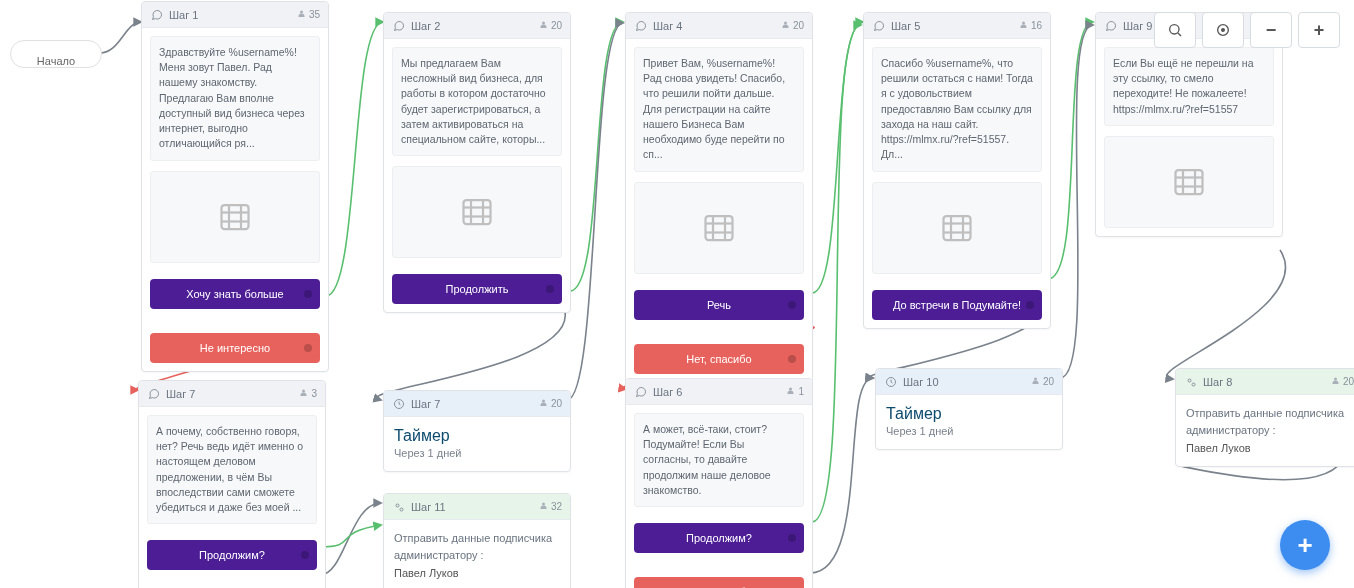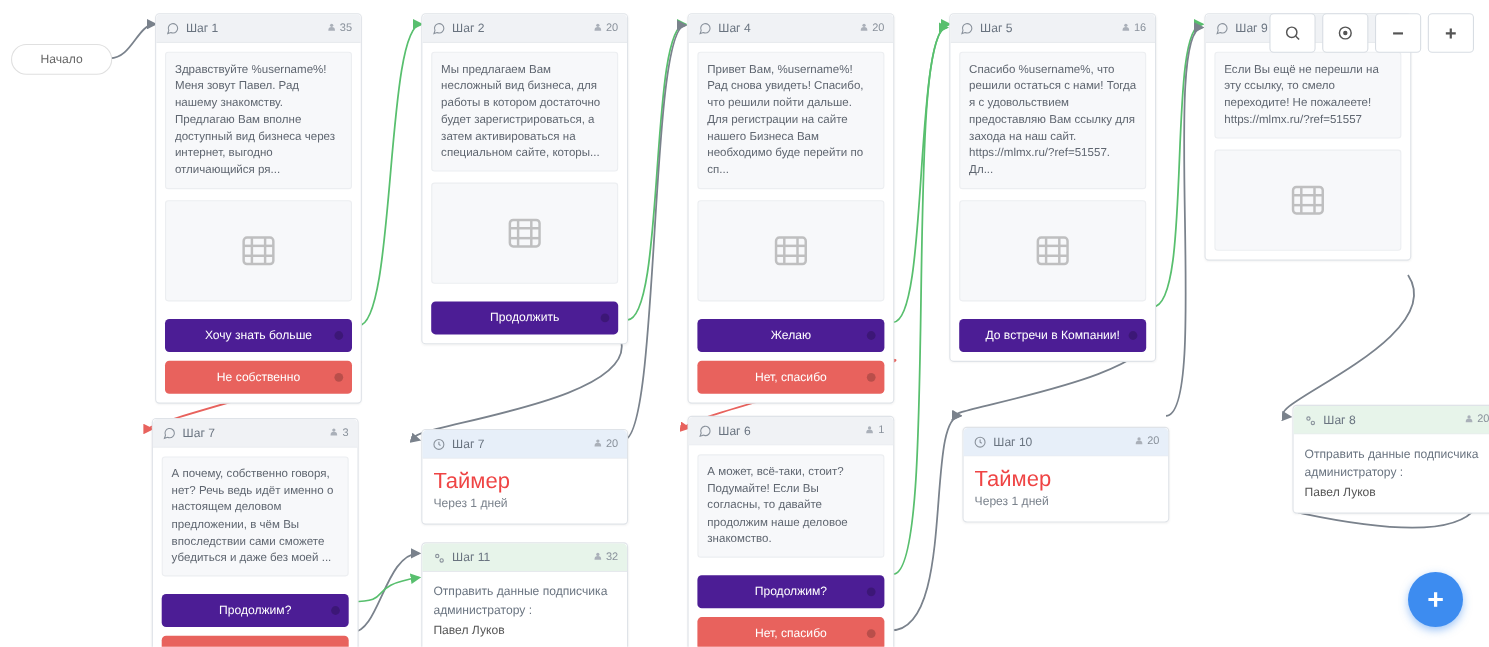--- a/index.html
+++ b/index.html
@@ -1,35 +1,35 @@
 <!DOCTYPE html>
 <html><head>
 <meta charset="utf-8">
 <style>
 body{margin:0;padding:0;font-family:Arial,Helvetica,sans-serif;font-size:12px;color:#555;background:#fff;width:1354px;height:588px;position:relative;overflow:hidden}
 .canvas{position:relative;width:1354px;height:588px}
 svg.connections{position:absolute;top:0;left:0;width:1354px;height:588px;pointer-events:none}
-.start-node{position:absolute;left:10px;top:40px;width:90px;height:26px;background:#fff;border:1px solid #e0e0e0;border-radius:14px;display:flex;align-items:center;justify-content:center;font-size:11px;color:#666}
+.start-node{position:absolute;left:10px;top:40px;width:90px;height:26px;background:#fff;border:1px solid #e0e0e0;border-radius:14px;display:flex;align-items:flex-end;justify-content:center;font-size:11px;color:#666}
 .card{position:absolute;width:186px;background:#fff;border:1px solid #dfe3e8;border-radius:4px;box-shadow:0 1px 2px rgba(0,0,0,.04)}
 .card-header{background:#f0f2f5;border-bottom:1px solid #e6e9ed;padding:6px 8px;display:flex;align-items:center;gap:6px;font-size:11px;color:#6a7480;border-radius:4px 4px 0 0}
 .card-header.green{background:#e7f4ea}
 .card-header.blue{background:#e7eff9}
 .ico{width:13px;height:13px;display:inline-flex;align-items:center;justify-content:center}
 .count{margin-left:auto;font-size:10px;color:#8a929c;display:flex;gap:3px}
 .card-body{padding:8px}
 .msg{background:#f7f8fa;border:1px solid #eceef1;border-radius:3px;padding:8px;font-size:10.5px;line-height:1.45;color:#5f6670}
 .media{margin-top:10px;height:90px;background:#f7f8fa;border:1px solid #eceef1;border-radius:3px;display:flex;align-items:center;justify-content:center}
 .media svg{opacity:.5}
 .btns{padding:8px}
-.btn{position:relative;padding:9px 10px;border-radius:4px;text-align:center;font-size:11px;color:#fff;margin-bottom:8px}
+.btn{position:relative;padding:9px 10px;border-radius:4px;text-align:center;font-size:11px;color:#fff;margin-bottom:24px}
 .btn:last-child{margin-bottom:0}
 .btn.green{background:#4c1d95}
 .btn.red{background:#e8625d}
 .btn .dot{position:absolute;right:8px;top:50%;transform:translateY(-50%);width:8px;height:8px;border-radius:50%;background:rgba(0,0,0,.2)}
-.timer-title{font-size:20px;color:#ef4444;padding:10px 10px 2px 10px}
+.timer-title{font-size:16px;color:#0c4a6e;padding:10px 10px 2px 10px}
 .timer-sub{font-size:11px;color:#7a828c;padding:0 10px 12px 10px}
 .admin-text{font-size:11px;color:#6a7480;padding:10px 10px 4px 10px;line-height:1.5}
 .admin-name{font-size:11px;color:#555;padding:0 10px 12px 10px}
 .toolbar{position:absolute;top:12px;right:14px;display:flex;gap:6px}
 .tool-btn{width:40px;height:34px;background:#fff;border:1px solid #d8dde3;border-radius:4px;display:flex;align-items:center;justify-content:center;color:#555;font-size:18px;font-weight:bold}
 .fab{position:absolute;right:24px;bottom:18px;width:50px;height:50px;border-radius:50%;background:#3d8cf0;box-shadow:0 3px 8px rgba(61,140,240,.5);display:flex;align-items:center;justify-content:center;color:#fff;font-size:26px;font-weight:bold}
 </style>
 </head>
 <body>
 
@@ -80,21 +80,21 @@
 
   <path d="M1280,250 C1320,310 1130,375 1173,379" stroke="#7a828c" stroke-width="1.6" fill="none" marker-end="url(#arr-gray)"></path>
 
   <path d="M1345,455 C1330,500 1200,470 1180,466" stroke="#7a828c" stroke-width="1.6" fill="none"></path>
 </svg>
 
 <div class="start-node">
       <span>Начало</span>
     </div>
 
-<div class="card" style="left:141px;top:12px">
+<div class="card" style="left:141px;top:1px">
   <div class="card-header">
     <span class="ico">
           <svg width="12" height="12" viewBox="0 0 24 24" fill="none" stroke="#8a929c" stroke-width="2">
             <path d="M21 11.5a8.38 8.38 0 0 1-8.5 8.5 8.5 8.5 0 0 1-3.9-.9L3 21l1.9-5.7A8.5 8.5 0 1 1 21 11.5z"></path>
           </svg>
         </span>
     <span>Шаг 1</span>
     <span class="count">
           <svg width="9" height="9" viewBox="0 0 24 24" fill="#aab0b9">
             <circle cx="12" cy="8" r="4"></circle>
@@ -110,21 +110,21 @@
             <rect x="3" y="4" width="18" height="16" rx="2"></rect>
             <line x1="8" y1="4" x2="8" y2="20"></line>
             <line x1="16" y1="4" x2="16" y2="20"></line>
             <line x1="3" y1="9" x2="21" y2="9"></line>
             <line x1="3" y1="15" x2="21" y2="15"></line>
           </svg>
         </div>
   </div>
   <div class="btns">
     <div class="btn green"><span>Хочу знать больше</span><span class="dot"></span></div>
-    <div class="btn red"><span>Не собственно</span><span class="dot"></span></div>
+    <div class="btn red"><span>Не интересно</span><span class="dot"></span></div>
   </div>
 </div>
 
 <div class="card" style="left:383px;top:12px">
   <div class="card-header">
     <span class="ico">
           <svg width="12" height="12" viewBox="0 0 24 24" fill="none" stroke="#8a929c" stroke-width="2">
             <path d="M21 11.5a8.38 8.38 0 0 1-8.5 8.5 8.5 8.5 0 0 1-3.9-.9L3 21l1.9-5.7A8.5 8.5 0 1 1 21 11.5z"></path>
           </svg>
         </span>
@@ -176,21 +176,21 @@
           <svg width="36" height="36" viewBox="0 0 24 24" fill="none" stroke="#888" stroke-width="1.5">
             <rect x="3" y="4" width="18" height="16" rx="2"></rect>
             <line x1="8" y1="4" x2="8" y2="20"></line>
             <line x1="16" y1="4" x2="16" y2="20"></line>
             <line x1="3" y1="9" x2="21" y2="9"></line>
             <line x1="3" y1="15" x2="21" y2="15"></line>
           </svg>
         </div>
   </div>
   <div class="btns">
-    <div class="btn green"><span>Желаю</span><span class="dot"></span></div>
+    <div class="btn green"><span>Речь</span><span class="dot"></span></div>
     <div class="btn red"><span>Нет, спасибо</span><span class="dot"></span></div>
   </div>
 </div>
 
 <div class="card" style="left:863px;top:12px">
   <div class="card-header">
     <span class="ico">
           <svg width="12" height="12" viewBox="0 0 24 24" fill="none" stroke="#8a929c" stroke-width="2">
             <path d="M21 11.5a8.38 8.38 0 0 1-8.5 8.5 8.5 8.5 0 0 1-3.9-.9L3 21l1.9-5.7A8.5 8.5 0 1 1 21 11.5z"></path>
           </svg>
@@ -210,21 +210,21 @@
           <svg width="36" height="36" viewBox="0 0 24 24" fill="none" stroke="#888" stroke-width="1.5">
             <rect x="3" y="4" width="18" height="16" rx="2"></rect>
             <line x1="8" y1="4" x2="8" y2="20"></line>
             <line x1="16" y1="4" x2="16" y2="20"></line>
             <line x1="3" y1="9" x2="21" y2="9"></line>
             <line x1="3" y1="15" x2="21" y2="15"></line>
           </svg>
         </div>
   </div>
   <div class="btns">
-    <div class="btn green"><span>До встречи в Компании!</span><span class="dot"></span></div>
+    <div class="btn green"><span>До встречи в Подумайте!</span><span class="dot"></span></div>
   </div>
 </div>
 
 <div class="card" style="left:1095px;top:12px">
   <div class="card-header">
     <span class="ico">
           <svg width="12" height="12" viewBox="0 0 24 24" fill="none" stroke="#8a929c" stroke-width="2">
             <path d="M21 11.5a8.38 8.38 0 0 1-8.5 8.5 8.5 8.5 0 0 1-3.9-.9L3 21l1.9-5.7A8.5 8.5 0 1 1 21 11.5z"></path>
           </svg>
         </span>
@@ -336,21 +336,21 @@
   </div>
   <div class="card-body">
     <div class="msg">А может, всё-таки, стоит? Подумайте! Если Вы согласны, то давайте продолжим наше деловое знакомство.</div>
   </div>
   <div class="btns">
     <div class="btn green"><span>Продолжим?</span><span class="dot"></span></div>
     <div class="btn red"><span>Нет, спасибо</span><span class="dot"></span></div>
   </div>
 </div>
 
-<div class="card" style="left:875px;top:388px">
+<div class="card" style="left:875px;top:368px">
   <div class="card-header blue">
     <span class="ico">
           <svg width="12" height="12" viewBox="0 0 24 24" fill="none" stroke="#8a929c" stroke-width="2">
             <circle cx="12" cy="12" r="9"></circle>
             <path d="M12 7v5l3 2"></path>
           </svg>
         </span>
     <span>Шаг 10</span>
     <span class="count">
           <svg width="9" height="9" viewBox="0 0 24 24" fill="#aab0b9">

